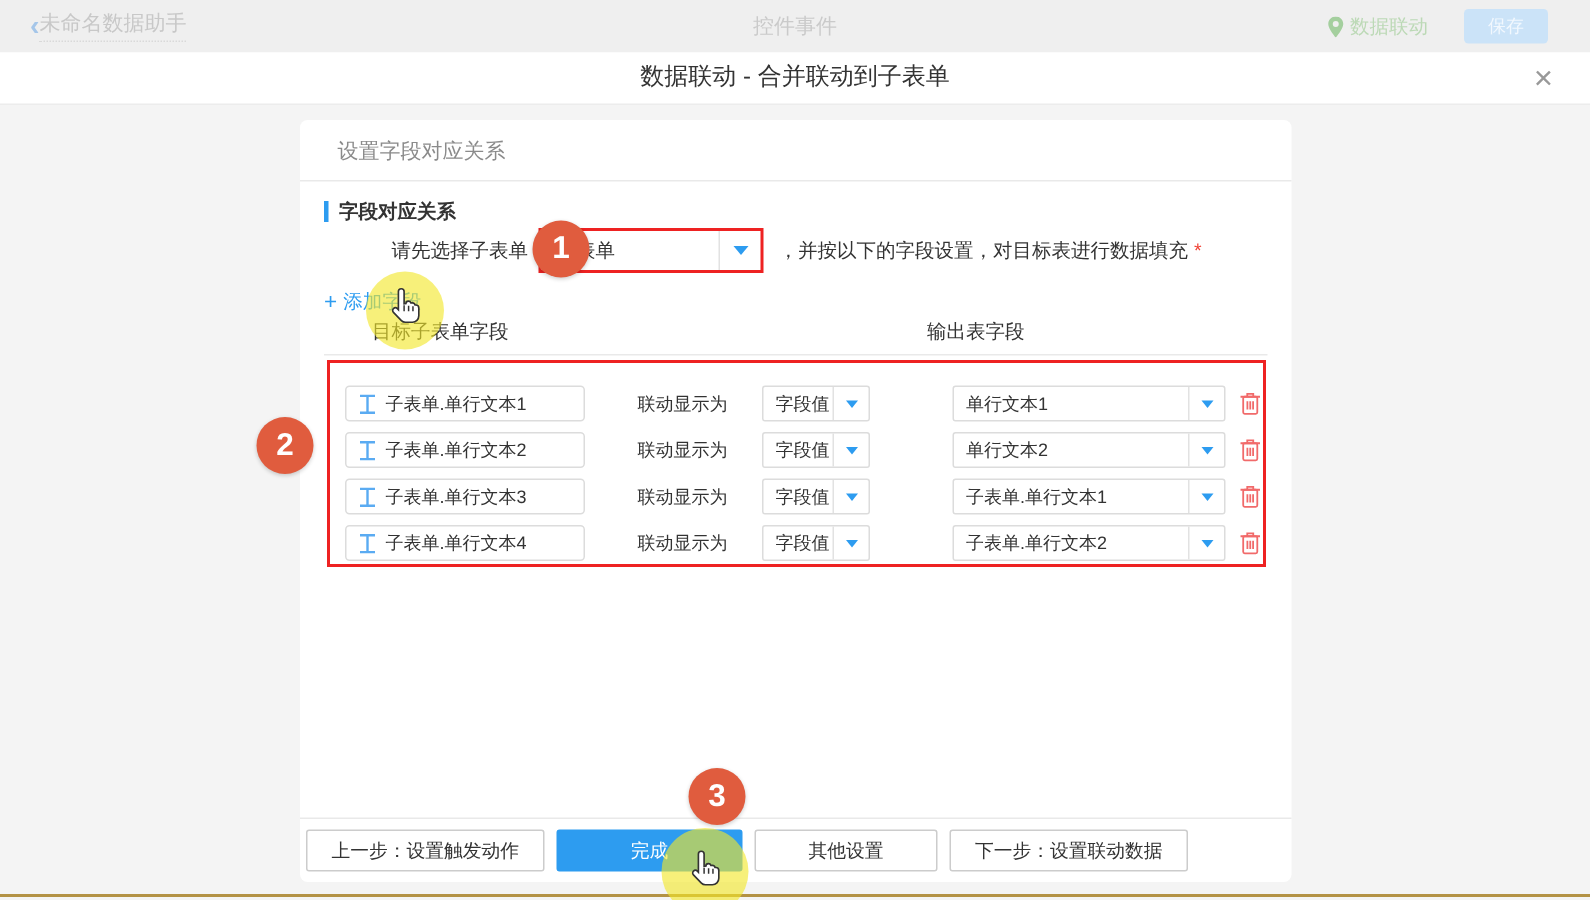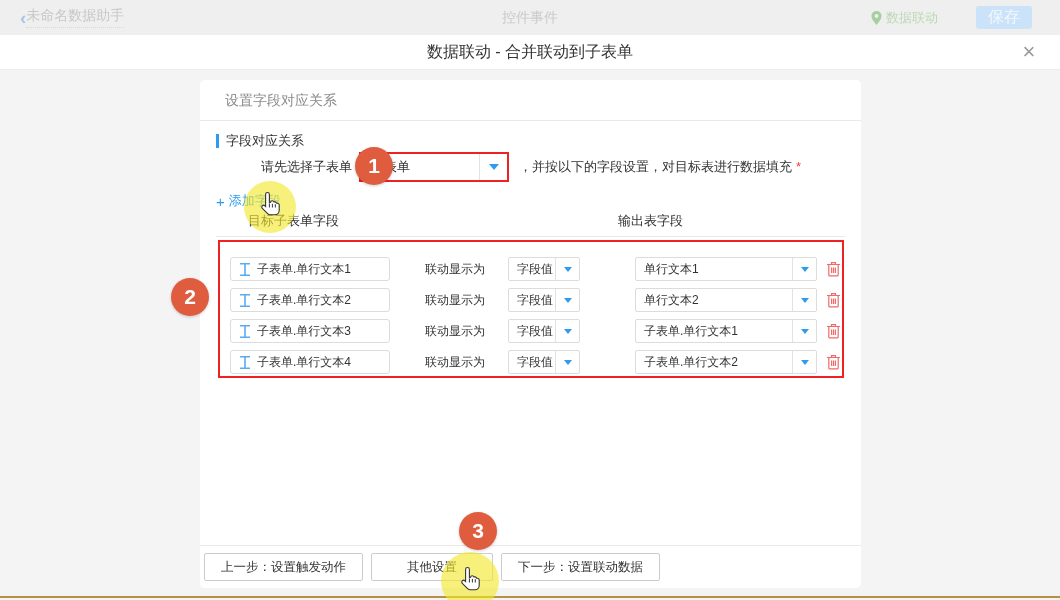--- a/index.html
+++ b/index.html
@@ -14,21 +14,21 @@
     background:#efefef; display:flex; align-items:center;
   }
   .tb-back { color:#a5c6e9; font-size:19px; font-weight:bold; margin-left:20px; line-height:1; }
   .tb-title { color:#c8c8c8; font-size:14px; padding-bottom:2px; border-bottom:1px dotted #d9d9d9; }
   .tb-center { position:absolute; left:0; right:0; text-align:center; color:#cacaca; font-size:14px; pointer-events:none; }
   .tb-right { margin-left:auto; display:flex; align-items:center; }
   .tb-guide { display:flex; align-items:center; color:#bcd9b6; font-size:13px; margin-right:24px; }
   .tb-guide svg { margin-right:4px; }
   .tb-save {
     width:56px; height:23px; background:#cbe3f8; color:#f2f8fe; border:none;
-    border-radius:3px; font-size:16px; margin-right:28px; font-family:inherit;margin-left:14px;
+    border-radius:3px; font-size:12px; margin-right:28px; font-family:inherit;
   }
   
   .modal-head {
     position:absolute; left:0; top:35px; width:1060px; height:35px; background:#fff;
     border-bottom:1px solid #ececec;
   }
   .modal-title {
     position:absolute; left:0; right:0; top:0; height:35px; line-height:33px;
     text-align:center; font-size:16px; color:#333;
   }
@@ -40,21 +40,21 @@
   .content { position:absolute; left:0; top:70px; width:1060px; height:530px; background:#f4f4f4; }
   .panel {
     position:absolute; left:200px; top:10px; width:661px; height:508px;
     background:#fff; border-radius:5px;
   }
   .panel-header {
     height:41px; line-height:41px; padding-left:25px; color:#8b8b8b; font-size:14px;
     border-bottom:1px solid #e9e9e9;
   }
   .panel-body { padding:12px 16px 0; position:relative; height:424px; }
-  .section-title { display:flex; align-items:center; font-weight:normal; font-size:13px; color:#333; height:16px; }
+  .section-title { display:flex; align-items:center; font-weight:bold; font-size:13px; color:#333; height:16px; }
   .blue-bar { display:inline-block; width:3px; height:14px; background:#2d9cf0; margin-right:7px; }
   .select-row { display:flex; align-items:center; margin-top:3px; height:30px;margin-left:45px; }
   .select-label { font-size:13px; color:#333; }
   .subform-dd {
     display:flex; align-items:stretch; width:150px; height:30px; margin-left:7px;
     background:#fff; border:2px solid #ee2222;
   }
   .subform-dd .dd-val { flex:1; line-height:26px; padding-left:10px; font-size:13px; color:#333; }
   .dd-caret { width:28px; display:flex; align-items:center; justify-content:center; border-left:1px solid #e2e2e2; }
   .tri { width:0; height:0; border-left:5px solid transparent; border-right:5px solid transparent; border-top:6px solid #2d9cf0; }
@@ -289,20 +289,21 @@
                 </g>
               </svg>
           </span>
         </div>
 
       </div>
     </div>
 
     <div class="panel-footer">
       <button class="pf-btn">上一步：设置触发动作</button>
+      <button class="pf-btn primary">完成</button>
       <button class="pf-btn">其他设置</button>
       <button class="pf-btn">下一步：设置联动数据</button>
     </div>
   </div>
 </div>
 
 <div class="gold-line"></div>
 
 <div class="overlay">
   <div class="red-rect" style="left:218px; top:240px; width:626px; height:138px;"></div>

